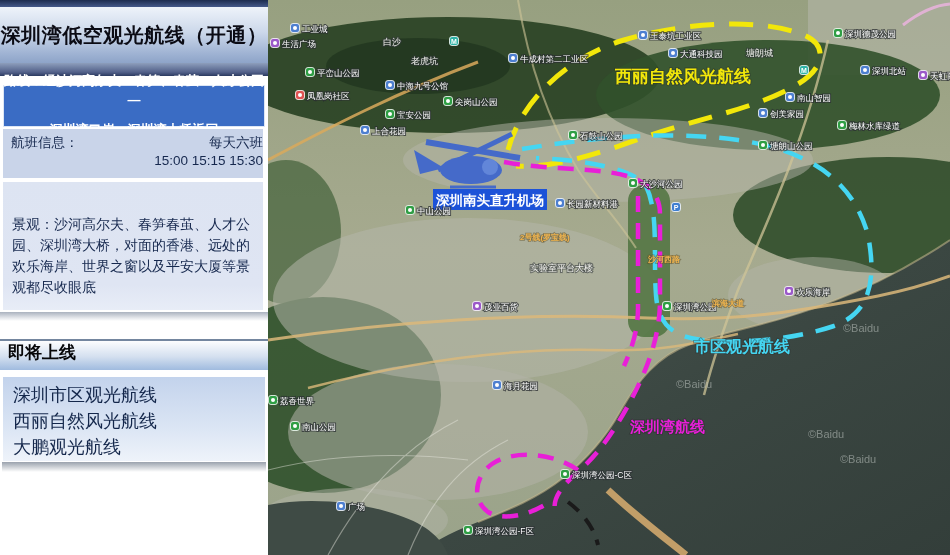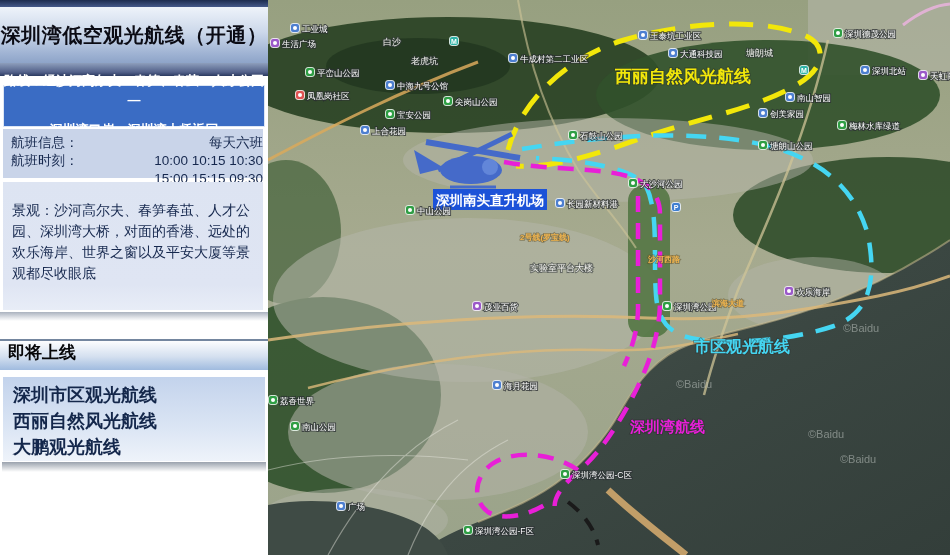--- a/index.html
+++ b/index.html
@@ -15,32 +15,32 @@
   .title-bottom-band{height:13px;background:linear-gradient(180deg,#8d9ebc,#53618a 70%,#2b3a60);}
   .route-box{position:absolute;left:3px;top:85px;width:260px;height:40px;background:#3a6cc4;
       border:1px solid #dce6f5;color:#fff;font-size:13px;font-weight:bold;text-align:center;
       display:flex;flex-direction:column;justify-content:center;line-height:1.45;gap:12px;}
   .schedule-box{position:absolute;left:3px;top:129px;width:260px;height:49px;background:#c9d4e9;
       color:#16284e;font-size:13.5px;padding:5px 0 0 8px;box-sizing:border-box;line-height:1.35;}
   .sched-row{display:flex;justify-content:space-between;}
   .sched-label{width:76px;flex:none;}
   .scenery-box{position:absolute;left:3px;top:182px;width:260px;height:128px;
       background:linear-gradient(180deg,#dde4f2,#dfe5f3 80%,#e8edf7);
-      color:#16284e;font-size:14px;line-height:1.5;padding:18px 8px 0 9px;box-sizing:border-box;}
+      color:#16284e;font-size:14px;line-height:1.5;padding:32px 8px 0 9px;box-sizing:border-box;}
   .panel-divider{position:absolute;left:0;top:312px;width:268px;height:9px;
       background:linear-gradient(180deg,#aab2bf,#e8eaee 70%,#fff);}
   .upcoming-header{position:absolute;left:0;top:339px;width:268px;height:31px;
       border-top:2px solid #74869f;
       background:linear-gradient(180deg,#fdfdfe 0%,#d3dfef 55%,#a0bbdf 100%);
       display:flex;padding-left:8px;box-sizing:border-box;}
   .upcoming-header span{font-size:17px;font-weight:bold;color:#060608;}
   .upcoming-box{position:absolute;left:2px;top:376px;width:264px;height:86px;
       background:linear-gradient(180deg,#c3d3ec 0%,#dbe5f4 60%,#eef3fa 100%);
       border:1px solid #fff;box-sizing:border-box;padding:5px 0 0 10px;}
-  .upcoming-box div{font-size:18px;font-weight:bold;color:#14274b;line-height:26px;}
+  .upcoming-box div{font-size:18px;font-weight:normal;color:#14274b;line-height:26px;}
   .upcoming-shadow{position:absolute;left:2px;top:462px;width:264px;height:10px;
       background:linear-gradient(180deg,#9aa2ad,#d7dade 60%,#fff);}
   
   #map{position:absolute;left:268px;top:0;width:682px;height:555px;background:#9aa184;cursor:grab;}
   #map svg{display:block;}
   text{user-select:none;}
   .pin-label{font-size:8.5px;fill:#fff;stroke:#2b2f33;stroke-width:2px;paint-order:stroke;stroke-opacity:.75;}
   .maptext{font-size:9px;fill:#f2f2ee;stroke:#33393c;stroke-width:2px;paint-order:stroke;stroke-opacity:.6;}
   .roadtext{font-size:8px;fill:#f0b34c;stroke:#5a4a22;stroke-width:1.6px;paint-order:stroke;stroke-opacity:.5;font-weight:bold;}
   .wm{font-size:11px;fill:#c9cfcb;opacity:.5;}
@@ -64,26 +64,22 @@
       <div>路线：经沙河高尔夫—春笋、春茧—人才公园—</div>
       <div>深圳湾口岸—深圳湾大桥返回</div>
     </div>
 
     <div class="schedule-box">
       <div class="sched-row">
         <span class="sched-label">航班信息：</span>
         <span>每天六班</span>
       </div>
       <div class="sched-row">
-        <span class="sched-label">航班时刻：</span>
-        <span>10:00 10:15 10:30</span>
-      </div>
-      <div class="sched-row">
         <span class="sched-label"></span>
-        <span>15:00 15:15 09:30</span>
+        <span>15:00 15:15 15:30</span>
       </div>
     </div>
 
     <div class="scenery-box">景观：沙河高尔夫、春笋春茧、人才公园、深圳湾大桥，对面的香港、远处的欢乐海岸、世界之窗以及平安大厦等景观都尽收眼底</div>
 
     <div class="panel-divider"></div>
 
     <div class="upcoming-header">
       <span>即将上线</span>
     </div>

